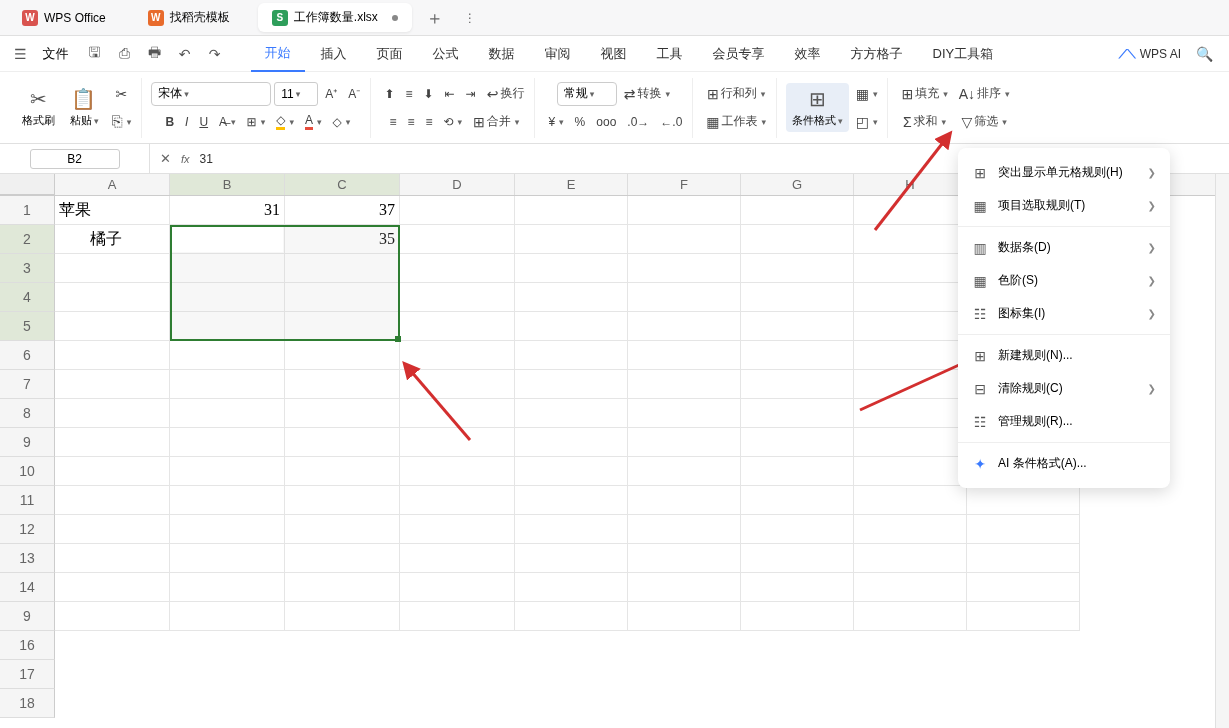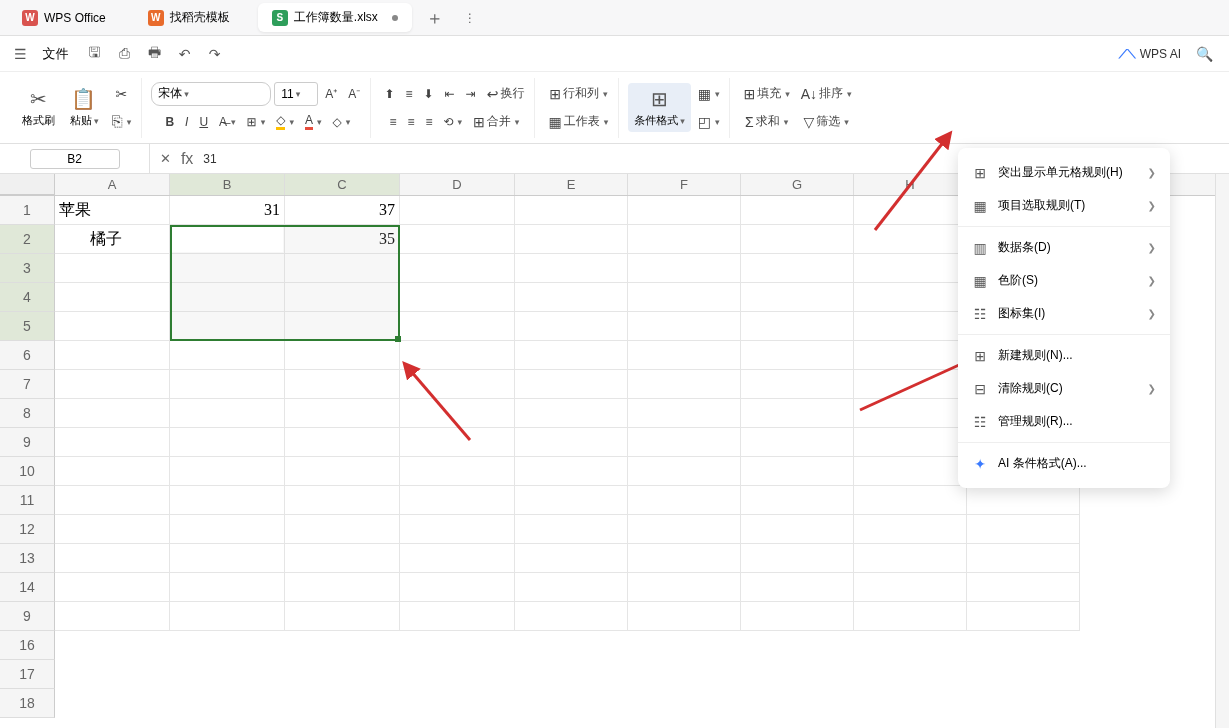--- a/index.html
+++ b/index.html
@@ -30,31 +30,31 @@
     .ribbon { height: 72px; background: #fff; display: flex; align-items: center; padding: 0 10px; gap: 3px; border-bottom: 1px solid #e0e0e0; }
     .ribbon-group { display: flex; align-items: center; padding: 0 6px; border-right: 1px solid #eee; height: 60px; gap: 3px; }
     .ribbon-group:last-child { border-right: none; }
     .ribbon-col { display: flex; flex-direction: column; align-items: center; gap: 2px; justify-content: center; }
     .ribbon-big { display: flex; flex-direction: column; align-items: center; padding: 4px 6px; cursor: pointer; border-radius: 4px; font-size: 11px; gap: 2px; }
     .ribbon-big.highlight { background: #e8eef7; }
     .ribbon-big .ic { font-size: 20px; color: #555; }
     .ribbon-row { display: flex; align-items: center; gap: 3px; height: 26px; }
     .rb-btn { padding: 2px 4px; cursor: pointer; border-radius: 3px; display: inline-flex; align-items: center; gap: 2px; font-size: 12px; color: #444; }
     .rb-btn .ic { font-size: 14px; }
-    .font-select { height: 24px; border: 1px solid #ccc; border-radius: 9px; padding: 0 16px 0 6px; font-size: 12px; min-width: 120px; background: #fff; position: relative; display: inline-flex; align-items: center; }
+    .font-select { height: 24px; border: 1px solid #ccc; border-radius: 4px; padding: 0 16px 0 6px; font-size: 12px; min-width: 120px; background: #fff; position: relative; display: inline-flex; align-items: center; }
     .size-select { height: 24px; border: 1px solid #ccc; border-radius: 3px; padding: 0 14px 0 6px; font-size: 12px; width: 44px; background: #fff; display: inline-flex; align-items: center; }
     .dd::after { content: "▾"; font-size: 9px; margin-left: 2px; color: #666; }
     
     
     .formula-bar { height: 30px; display: flex; align-items: center; border-bottom: 1px solid #e0e0e0; }
     .name-box { width: 150px; display: flex; align-items: center; justify-content: center; border-right: 1px solid #e0e0e0; height: 100%; }
     .name-box input { border: 1px solid #ccc; border-radius: 3px; padding: 2px 6px; width: 90px; text-align: center; font-size: 12px; }
     .fx-area { display: flex; align-items: center; gap: 10px; padding: 0 10px; }
     .fx-icon { color: #666; cursor: pointer; font-size: 13px; }
-    .fx-label { color: #666; font-size: 16px; }
+    .fx-label { font-style: italic; color: #666; font-size: 11px; }
     .fx-val { font-size: 12px; color: #333; }
     
     
     .sheet { position: relative; overflow: hidden; height: 554px; }
     .col-headers { display: flex; position: sticky; top: 0; background: #f5f5f5; height: 22px; border-bottom: 1px solid #ccc; }
     .corner { width: 55px; background: #f0f0f0; border-right: 1px solid #ccc; border-bottom: 1px solid #ccc; }
     .col-h { border-right: 1px solid #ddd; display: flex; align-items: center; justify-content: center; font-size: 13px; color: #666; background: #f5f5f5; }
     .col-h.sel { background: #e0e8d8; }
     .grid-body { display: flex; }
     .row-headers { width: 55px; background: #f5f5f5; }
@@ -110,20 +110,34 @@
 <div class="menu-bar">
   <div class="menu-left">
     <span class="hamburger">☰</span>
     <span class="file-btn">文件</span>
     <span class="quick-icon">🖫</span>
     <span class="quick-icon">⎙</span>
     <span class="quick-icon">🖶</span>
     <span class="quick-icon">↶</span>
     <span class="quick-icon">↷</span>
   </div>
+  <div class="menu-tabs" id="menu-tabs-container">
+      <span class="menu-tab active">开始</span>
+      <span class="menu-tab">插入</span>
+      <span class="menu-tab">页面</span>
+      <span class="menu-tab">公式</span>
+      <span class="menu-tab">数据</span>
+      <span class="menu-tab">审阅</span>
+      <span class="menu-tab">视图</span>
+      <span class="menu-tab">工具</span>
+      <span class="menu-tab">会员专享</span>
+      <span class="menu-tab">效率</span>
+      <span class="menu-tab">方方格子</span>
+      <span class="menu-tab">DIY工具箱</span>
+    </div>
   <div class="menu-right">
     <span class="wps-ai">
       <span style="color:#3a7afe;font-weight:bold;">⟋⟍</span>
       <span>WPS AI</span>
     </span>
     <span class="quick-icon">🔍</span>
   </div>
 </div>
 
 <div class="ribbon">
@@ -200,20 +214,38 @@
         <span class="rb-btn">≡</span>
         <span class="rb-btn dd">⟲</span>
         <span class="rb-btn dd">
             <span class="ic">⊞</span>
             <span>合并</span>
           </span>
       </div>
     </div>
   </div>
 
+  <div class="ribbon-group">
+    <div class="ribbon-col">
+      <div class="ribbon-row">
+        <span class="font-select dd" style="min-width:60px;">常规</span>
+        <span class="rb-btn dd">
+            <span class="ic">⇄</span>
+            <span>转换</span>
+          </span>
+      </div>
+      <div class="ribbon-row">
+        <span class="rb-btn dd">¥</span>
+        <span class="rb-btn">%</span>
+        <span class="rb-btn">ooo</span>
+        <span class="rb-btn">.0→</span>
+        <span class="rb-btn">←.0</span>
+      </div>
+    </div>
+  </div>
 
   <div class="ribbon-group">
     <div class="ribbon-col">
       <div class="ribbon-row">
           <span class="rb-btn dd">
             <span class="ic">⊞</span>
             <span>行和列</span>
           </span>
         </div>
       <div class="ribbon-row">

